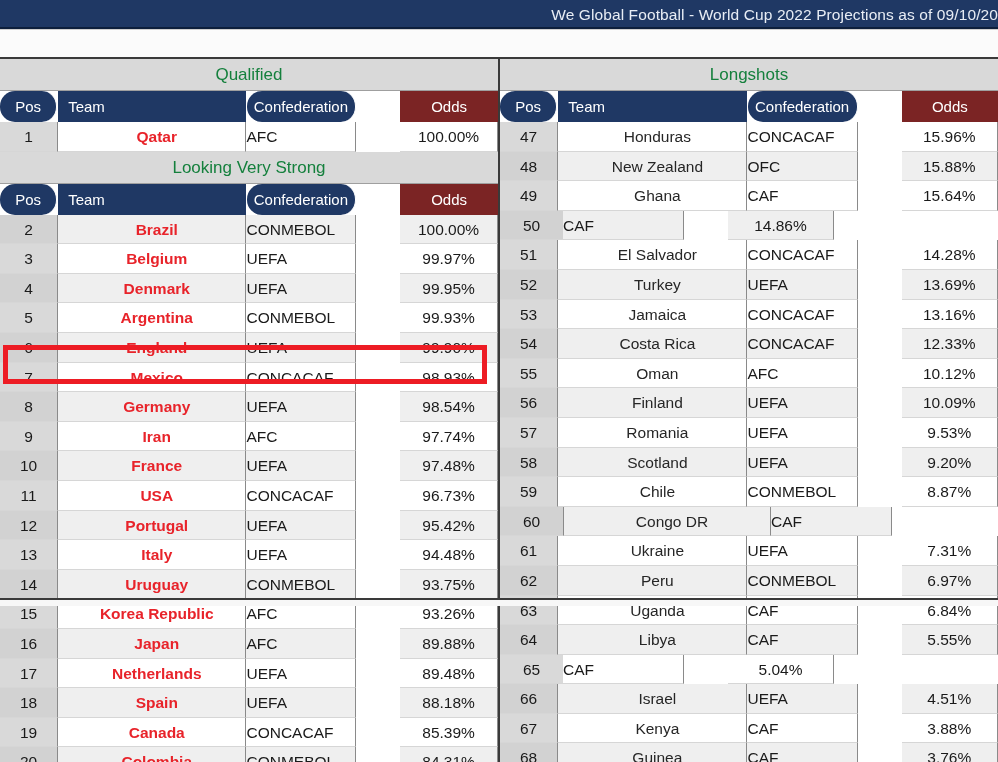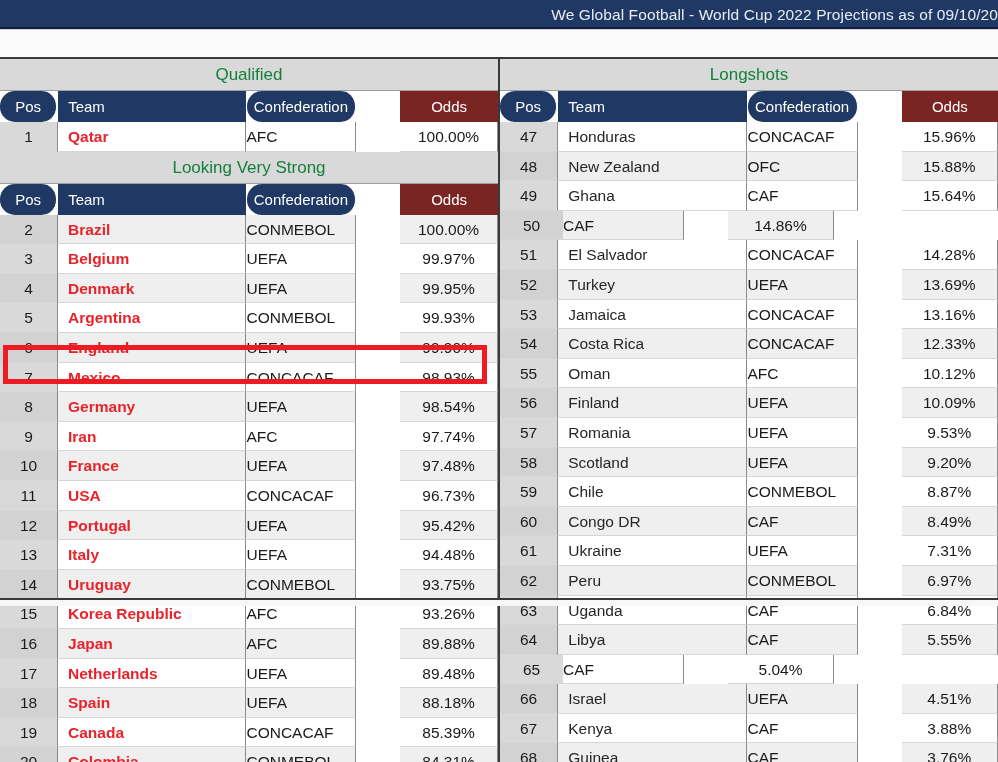--- a/index.html
+++ b/index.html
@@ -60,21 +60,21 @@
     color: #1a1a1a;
     border-bottom: 1px solid #d6d6d6;
     overflow: hidden; white-space: nowrap;
   }
   .row.alt .cell { background: #efefef; }
   .row .cell.pos { background: #d9d9d9; }
   .row.alt .cell.pos { background: #d2d2d2; }
 
   
   .c-pos  { width: 63px;  text-align: center; }
-  .c-team { width: 208px; text-align: left; padding-left: 10px;
+  .c-team { width: 208px; text-align: center; padding-left: 10px;
             border-left: 1px solid #8a8a8a; border-right: 1px solid #8a8a8a; }
   .c-conf { width: 121px; border-right: 1px solid #8a8a8a; }
   .c-odds { width: 108px; text-align: center; margin-left: 44px; }
 
   .hdr .c-team { border-left: 1px solid #ffffff; }
   .hdr .c-pos, .hdr .c-conf { text-align: center; border-radius: 15px; }
   .hdr .c-team { text-align: left; padding-left: 10px; }
 
   
   .tbl.right .c-pos  { width: 63px; }
@@ -335,21 +335,20 @@
           <div class="row">
             <div class="cell c-pos pos">59</div>
             <div class="cell c-team"><span class="team-plain">Chile</span></div>
             <div class="cell c-conf">CONMEBOL</div>
             <div class="cell c-odds">8.87%</div>
           </div>
           <div class="row alt">
             <div class="cell c-pos pos">60</div>
             <div class="cell c-team"><span class="team-plain">Congo DR</span></div>
             <div class="cell c-conf">CAF</div>
-            <div class="cell c-odds">8.49%</div>
           </div>
           <div class="row">
             <div class="cell c-pos pos">61</div>
             <div class="cell c-team"><span class="team-plain">Ukraine</span></div>
             <div class="cell c-conf">UEFA</div>
             <div class="cell c-odds">7.31%</div>
           </div>
           <div class="row alt">
             <div class="cell c-pos pos">62</div>
             <div class="cell c-team"><span class="team-plain">Peru</span></div>

